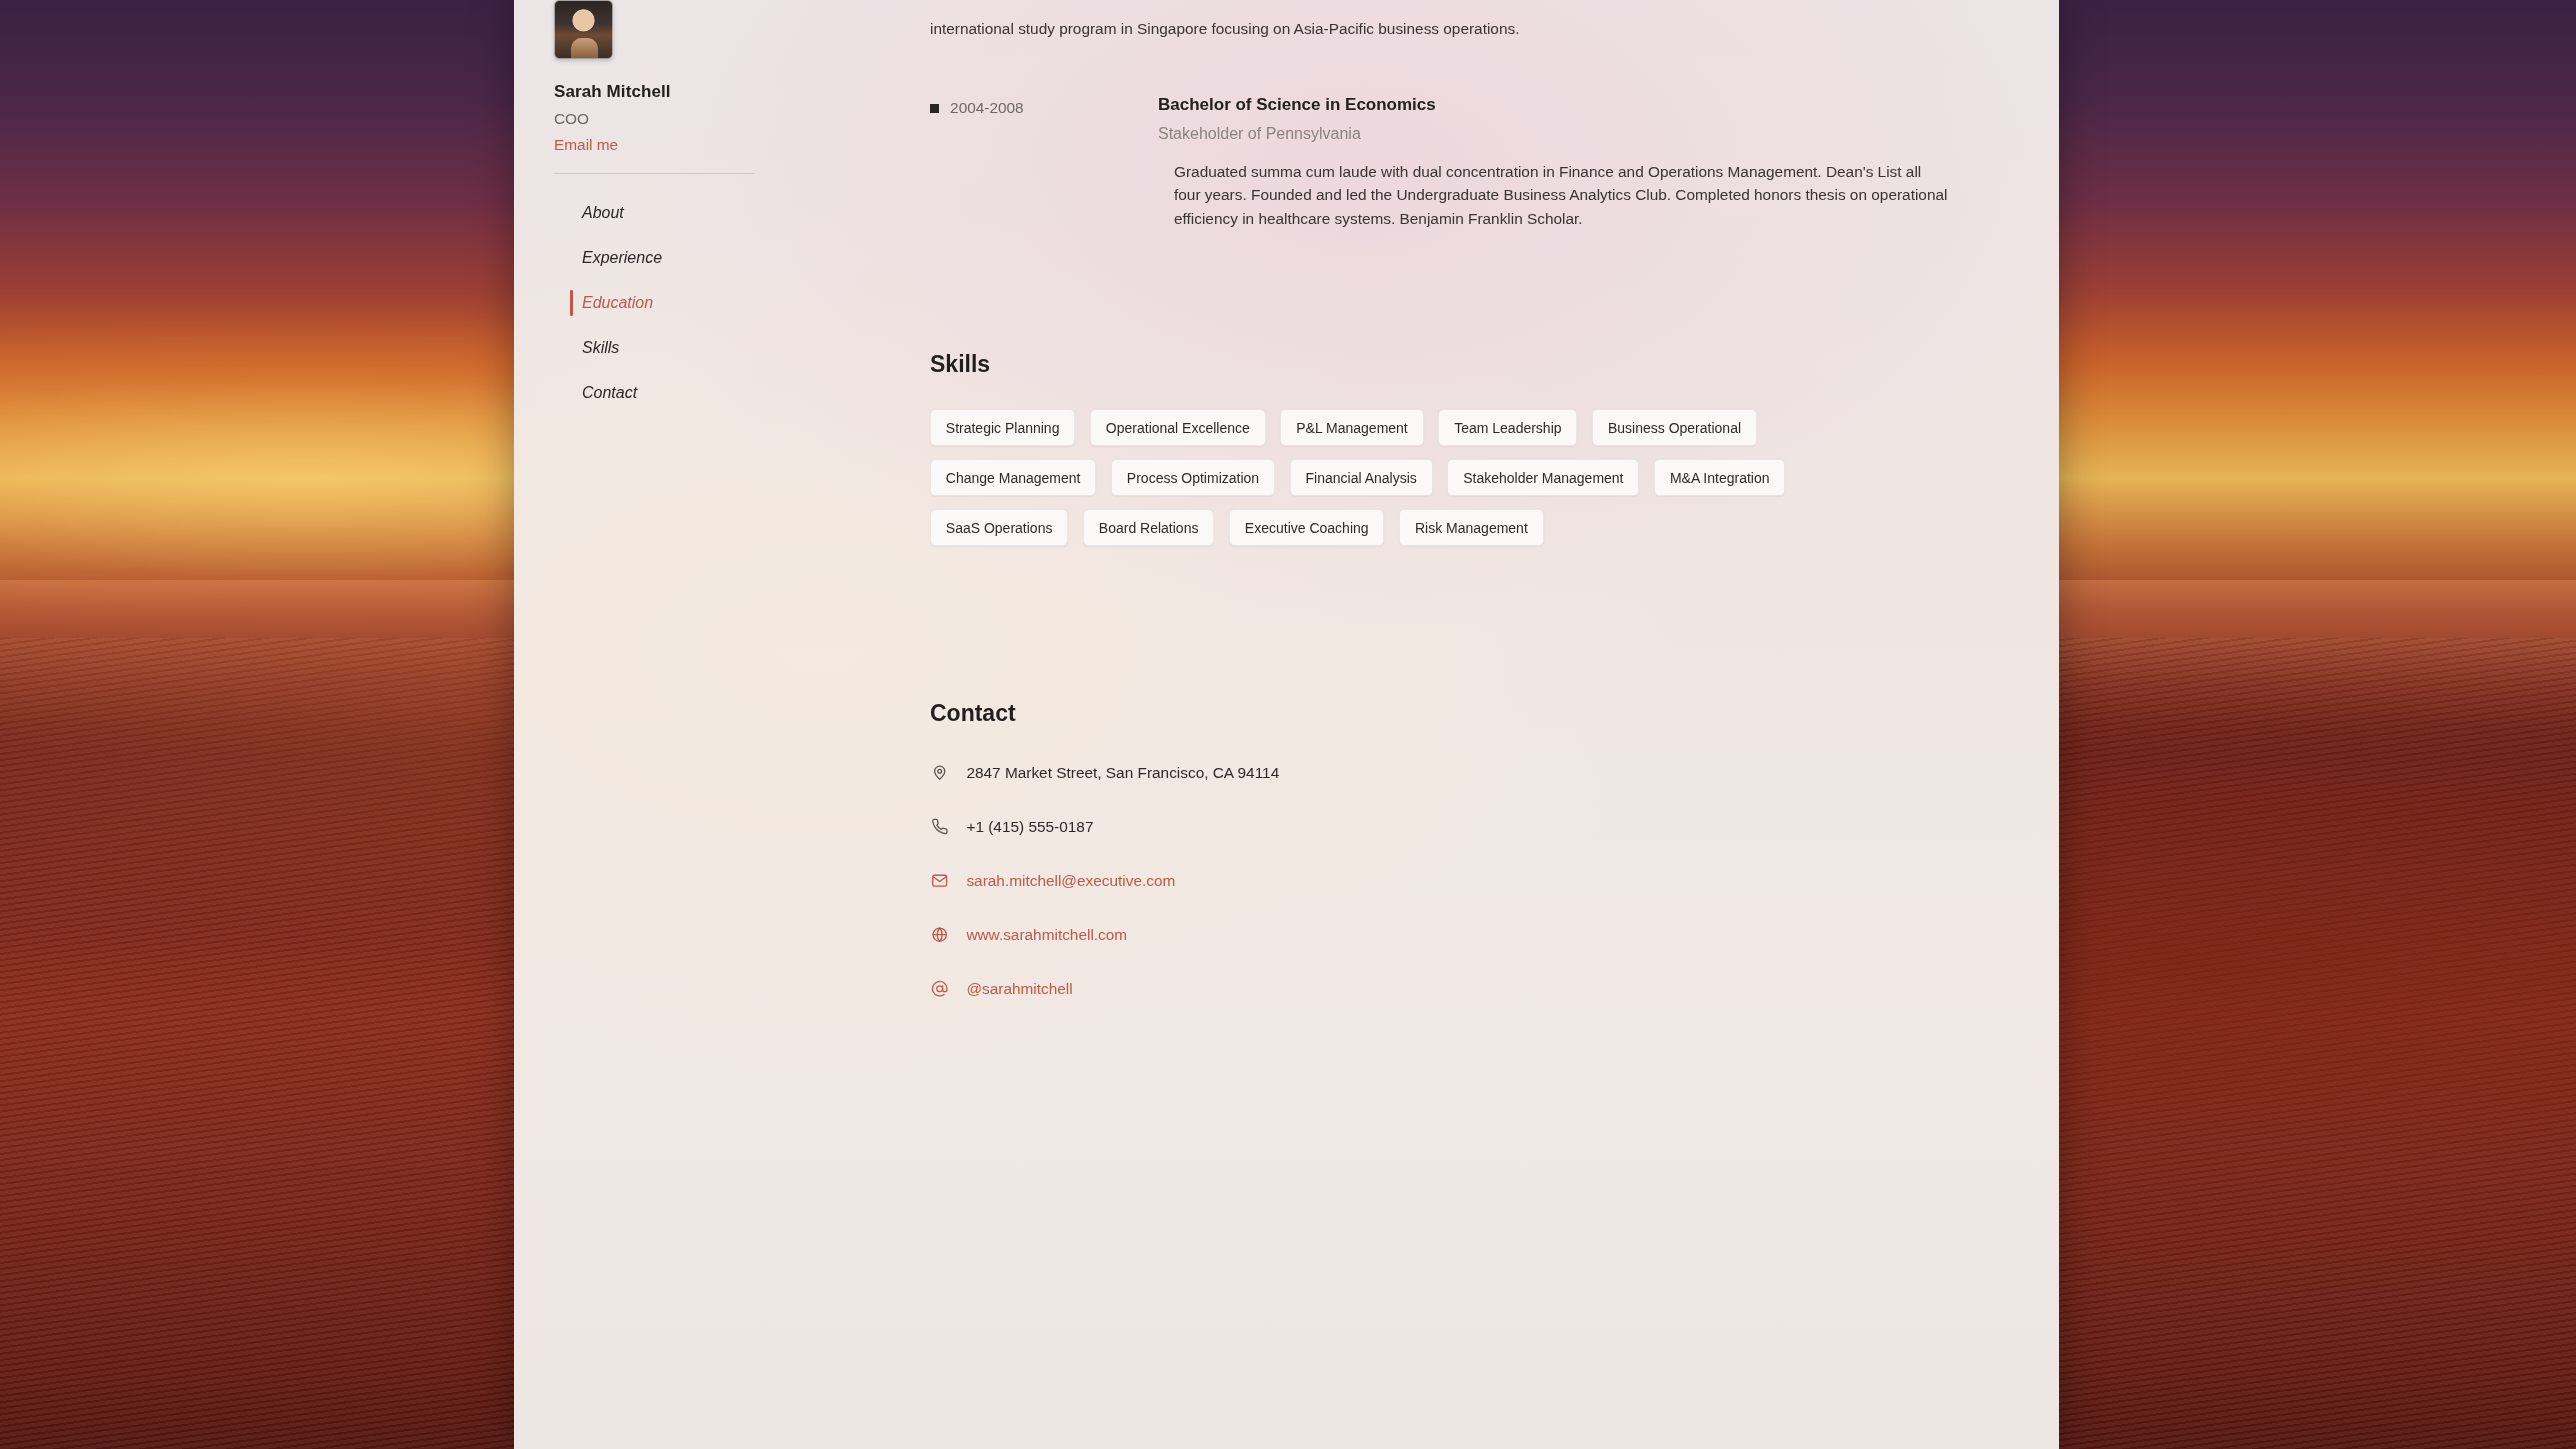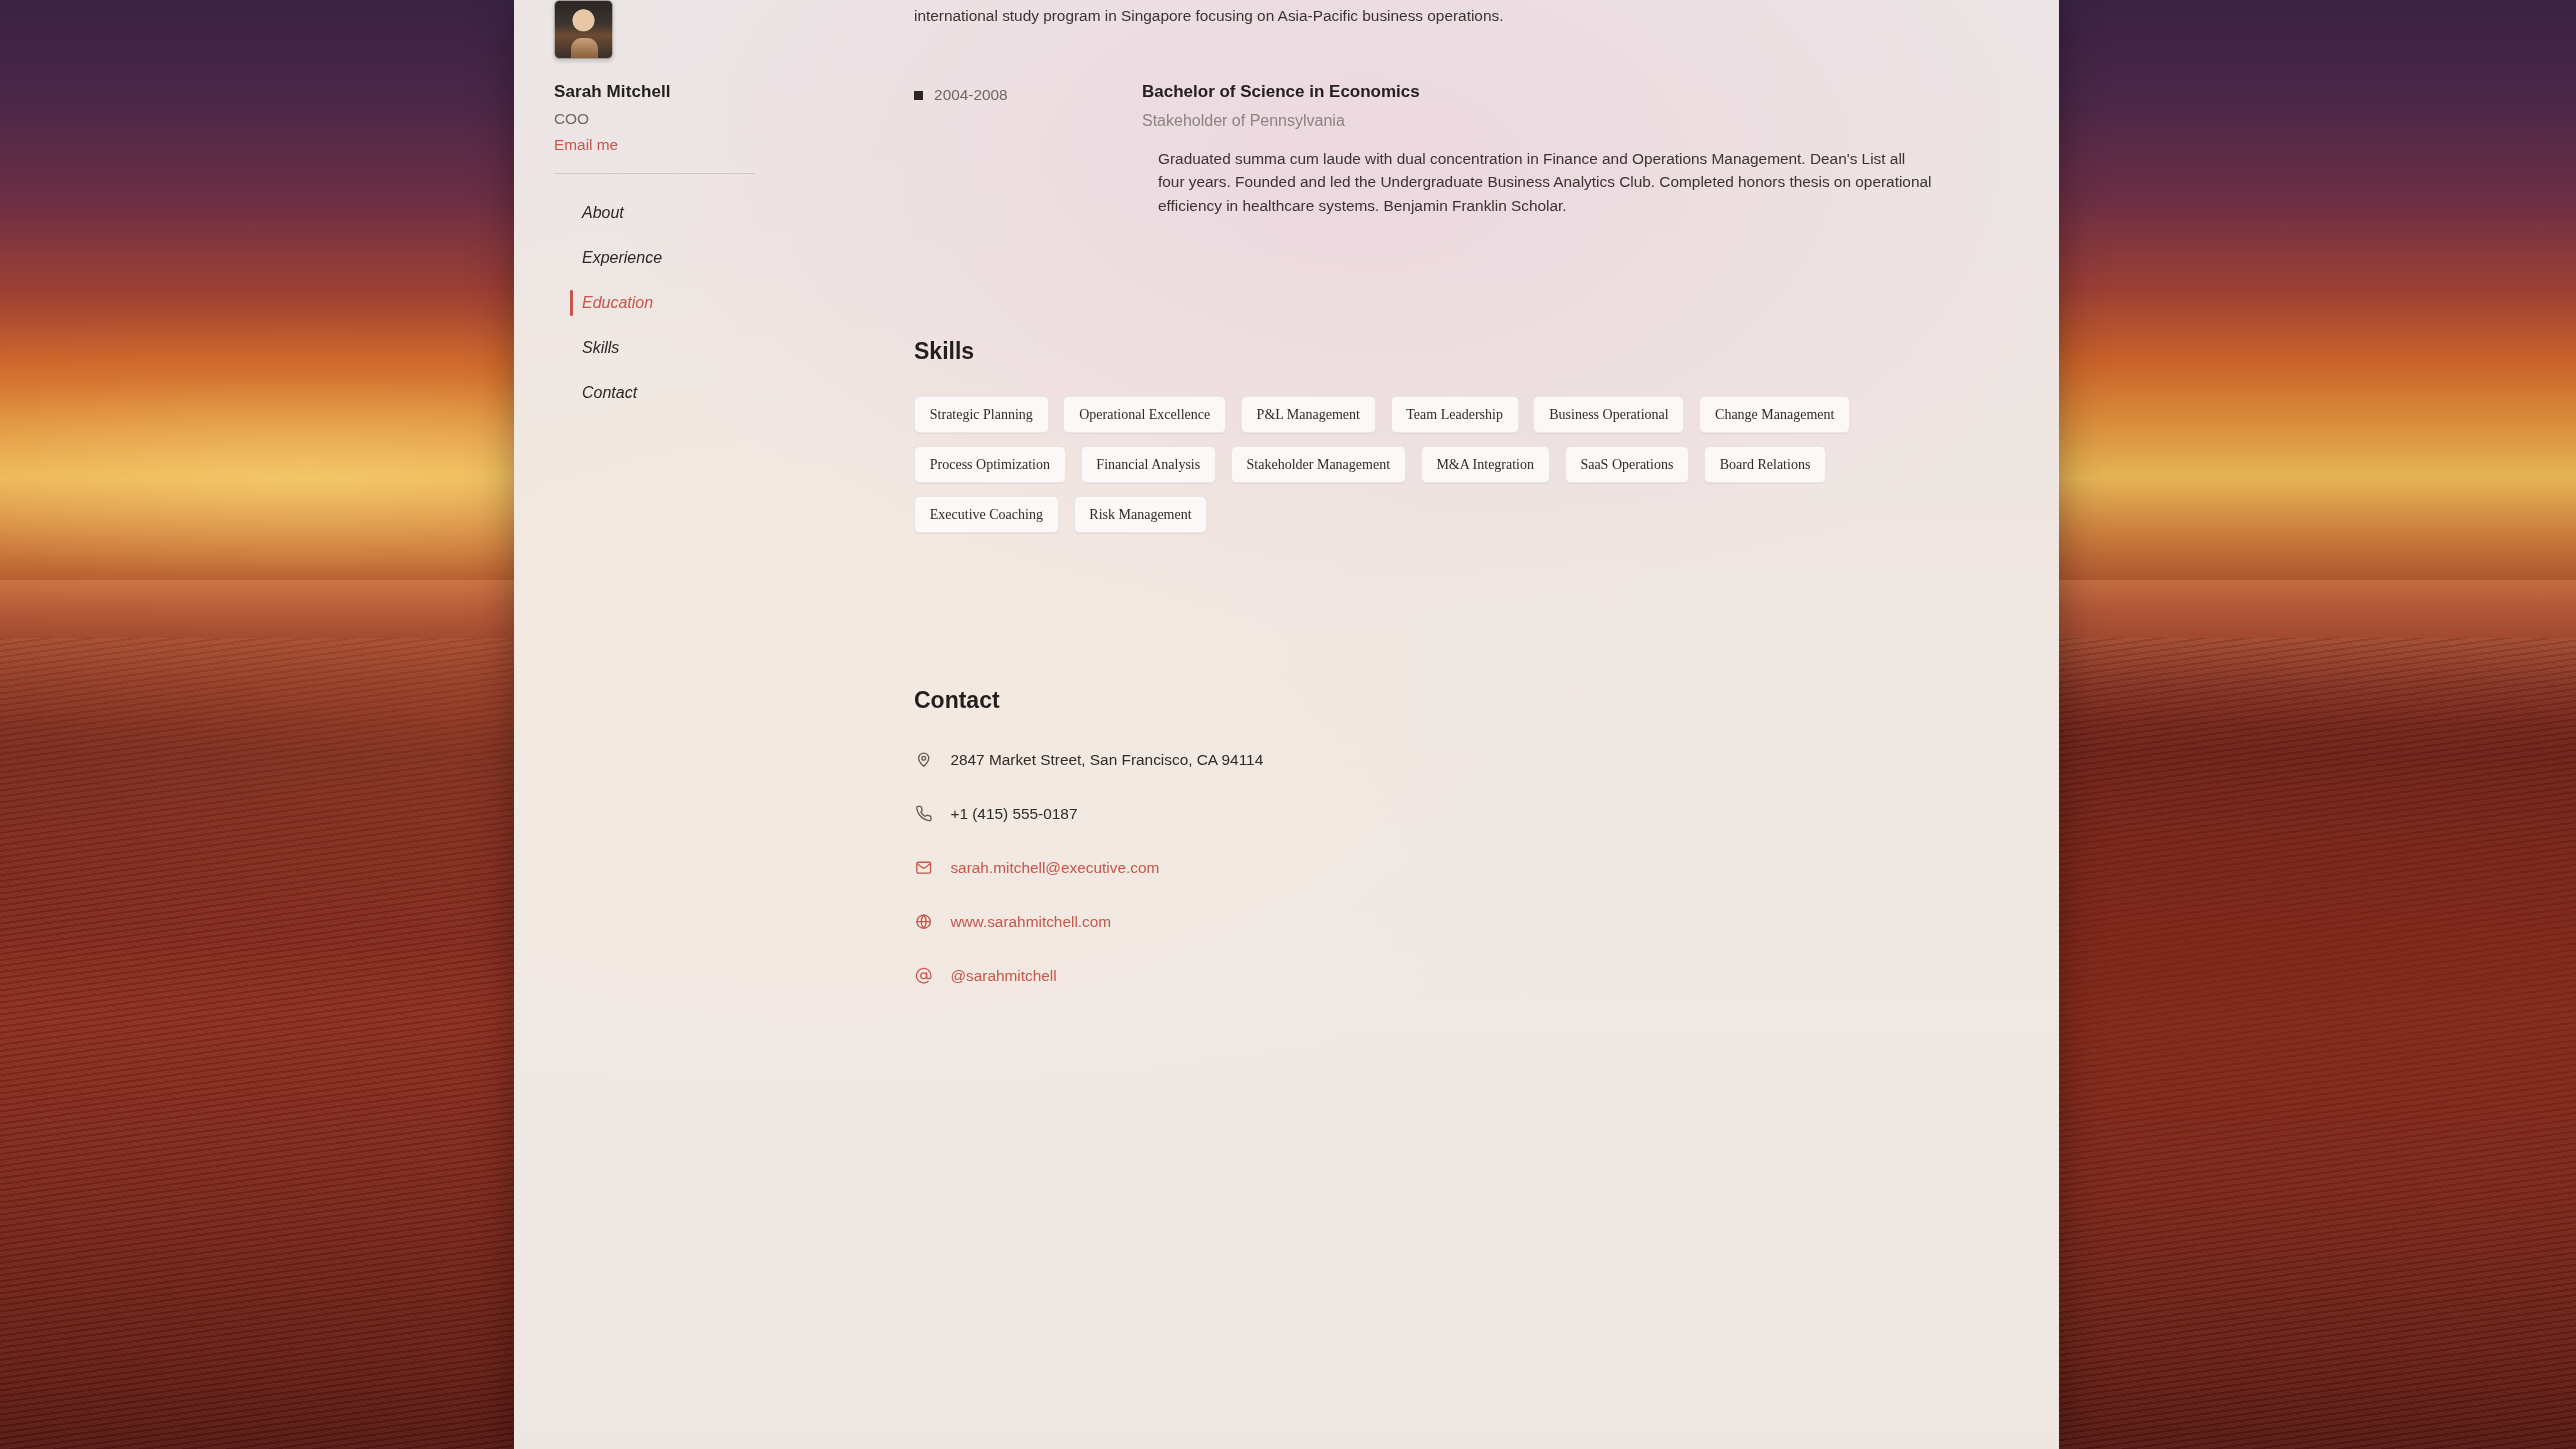--- a/index.html
+++ b/index.html
@@ -159,24 +159,24 @@
     top: 9.4px;
     bottom: 9.4px;
     width: 2.7px;
     background: #c4564a;
     border-radius: 1.3px;
   }
 
   
   #main {
     position: absolute;
-    left: 400px;
+    left: 416px;
     top: 0;
     width: 1087px;
-    padding-top: 4px;
+    padding-top: 17px;
   }
 
   
   .edu-intro {
     font-size: 15.4px;
     line-height: 1.5;
     color: #3a3332;
     max-width: 792px;
   }
   .edu-entry {
@@ -232,21 +232,20 @@
   #skills-section { margin-top: 121px; }
   #contact-section { margin-top: 154px; }
 
   
   #skills-list {
     margin-top: 31px;
     display: flex;
     flex-wrap: wrap;
     gap: 13.4px 14.8px;
     max-width: 1006px;
-    font-family: Liberation Serif, serif;
   }
   .skill-chip {
     background: #fbf8f7;
     border: 0.7px solid rgba(0,0,0,0.07);
     border-radius: 5.4px;
     padding: 9.4px 14.8px;
     font-size: 14px;
     color: #2f2a29;
     box-shadow: 0 0.7px 1.3px rgba(0,0,0,0.05);
     cursor: default;

